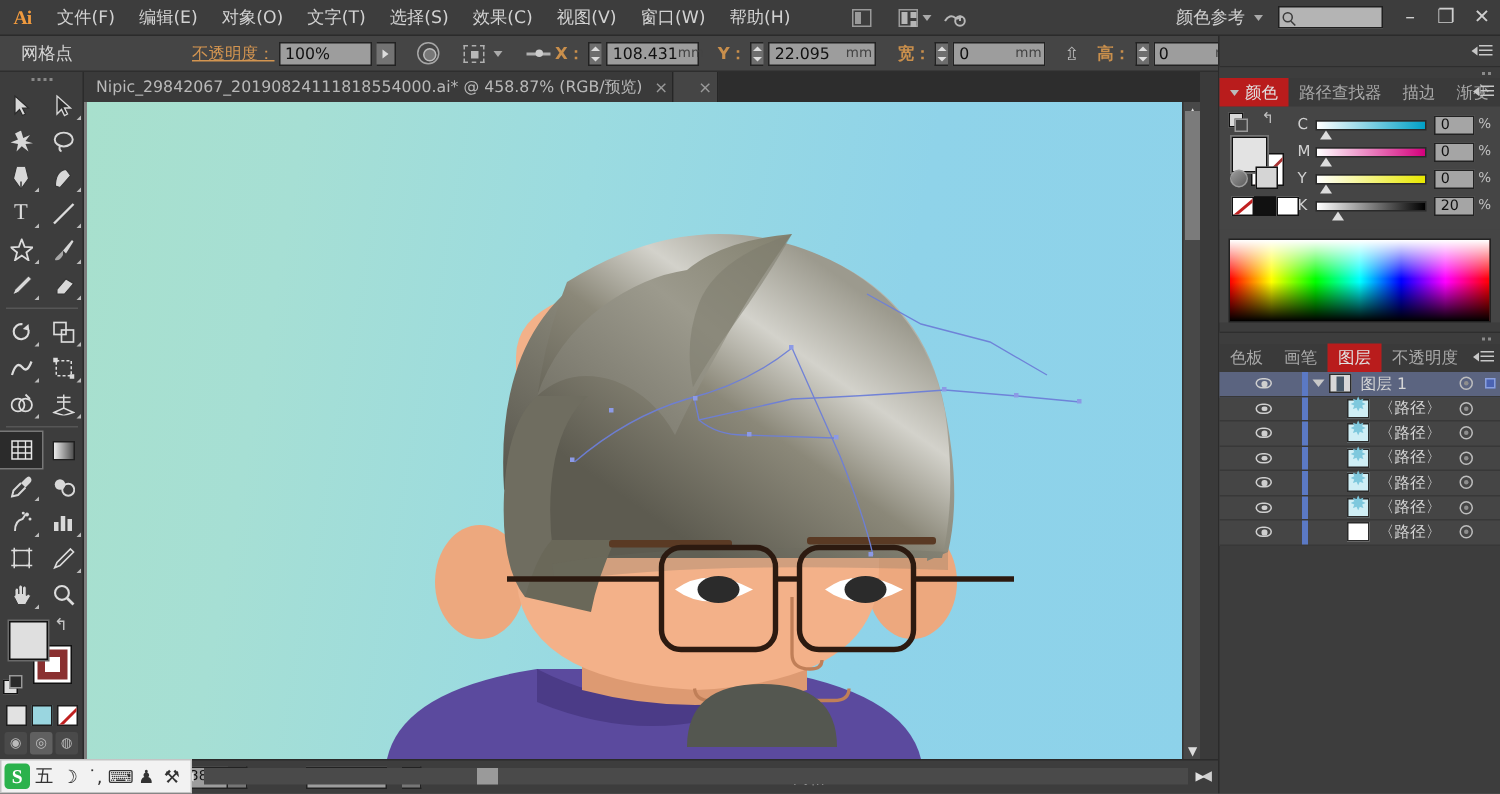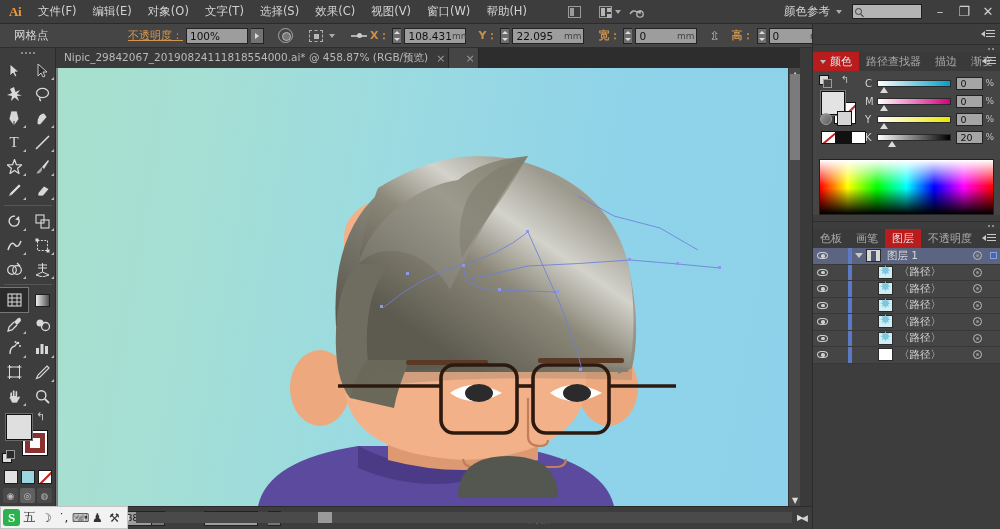--- a/index.html
+++ b/index.html
@@ -314,21 +314,21 @@
   .spectrum {
     margin: 6px 6px 6px 6px; height: 56px; border: 1px solid #222;
     background:
       linear-gradient(to bottom, rgba(255,255,255,1) 0%, rgba(255,255,255,0) 48%, rgba(0,0,0,0) 52%, rgba(0,0,0,1) 100%),
       linear-gradient(to right, #ff0000 0%, #ffff00 16%, #00ff00 33%, #00ffff 50%, #0000ff 66%, #ff00ff 83%, #ff0000 100%);
   }
 
   .layers-body { background: #454545; }
   .layer-row {
     display: flex; align-items: center; height: 16.5px; border-bottom: 1px solid #383838;
-    font-size: 10.5px; color: #d5d5d5;
+    font-size: 10.5px; color: #d5d5d5; padding-left: 20px;
   }
   .layer-row.selected { background: #5b6480; }
   .lr-eye { width: 19px; display:flex; align-items:center; justify-content:center; }
   .eye {
     width: 11px; height: 7px; border-radius: 50%/60%; border: 1.2px solid #cfcfcf; position: relative;
   }
   .eye::after { content:""; position:absolute; left:3.2px; top:1.2px; width:3.4px; height:3.4px; border-radius:50%; background:#cfcfcf; }
   .lr-lock { width: 16px; }
   .lr-bar { width: 4px; align-self: stretch; }
   .lr-bar.blue { background: #5b79c4; }

